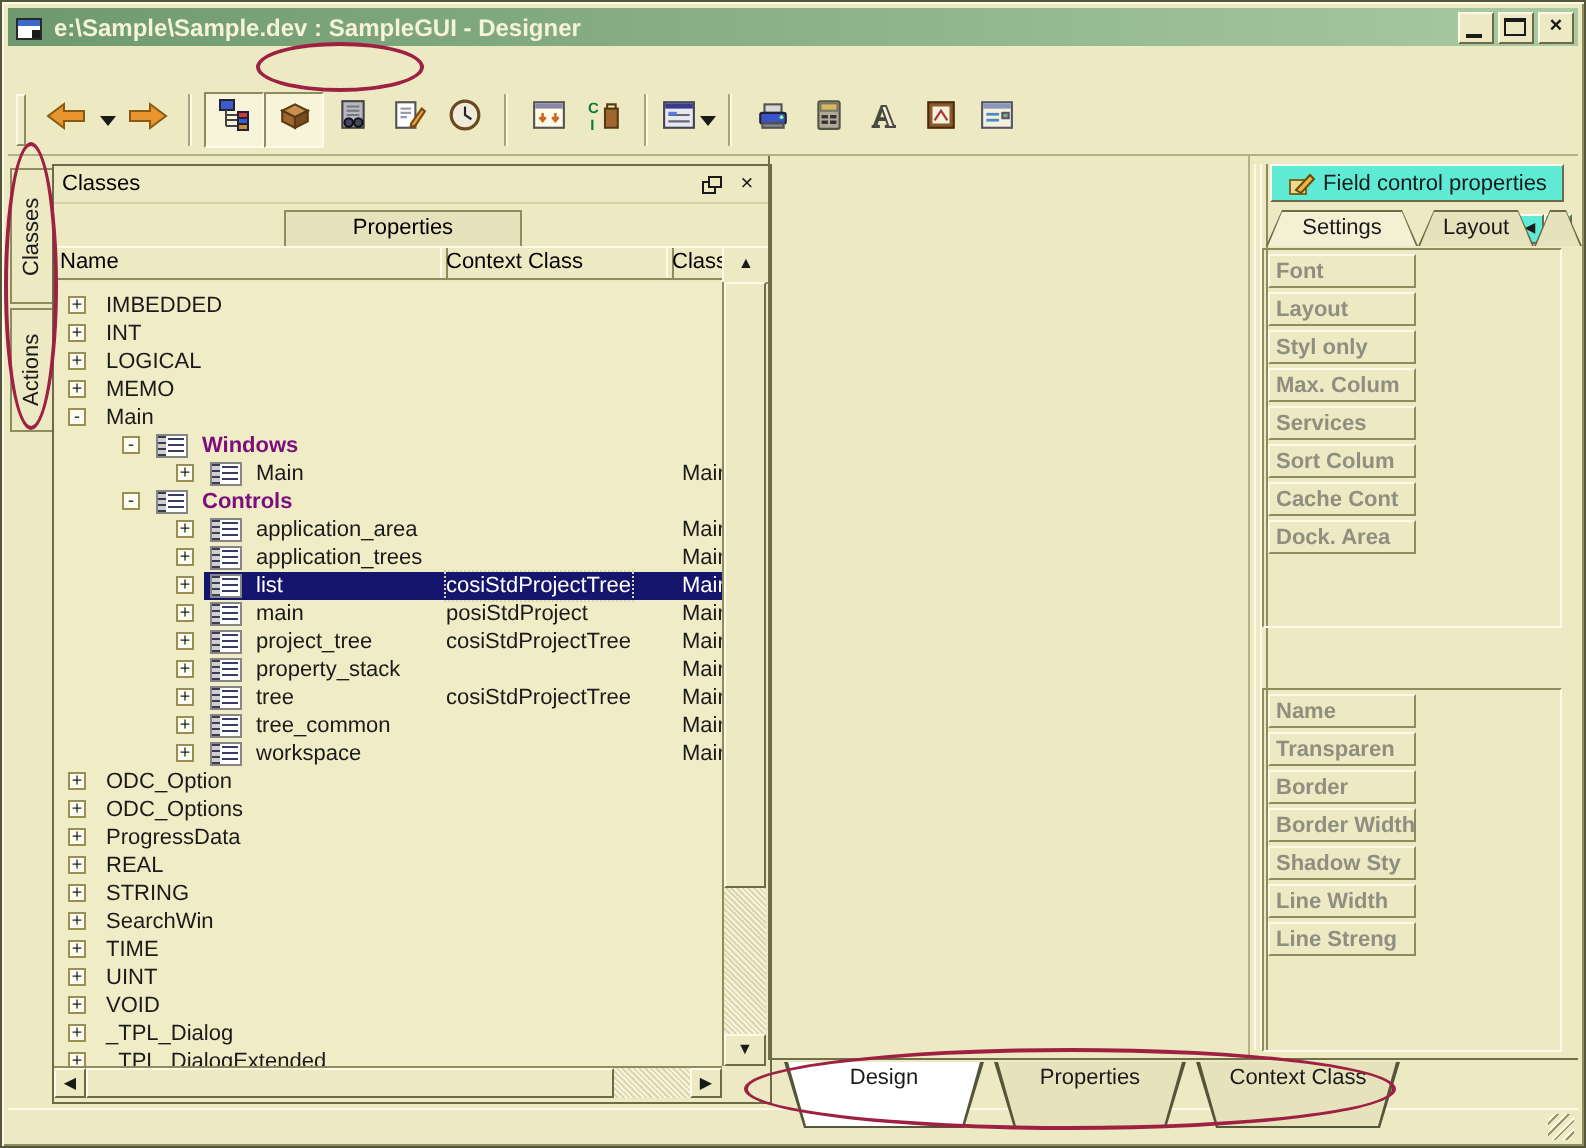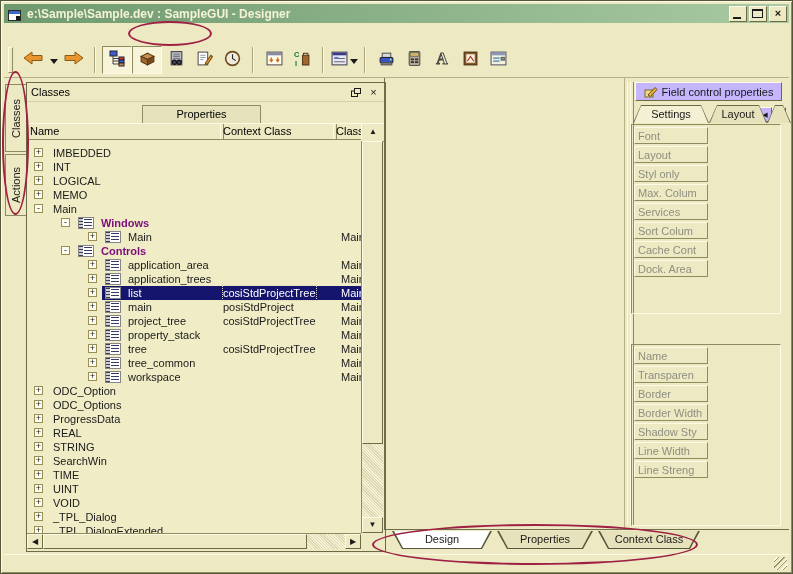--- a/index.html
+++ b/index.html
@@ -58,35 +58,35 @@
   .vdown{left:0;right:0;bottom:0;height:16px;font-size:8px;line-height:14px;}
   .hscroll{position:absolute;left:0;top:450px;width:334px;height:16px;background:repeating-linear-gradient(45deg,#f6f3d8 0 1px,#dcd7ae 1px 2px);border-top:1px solid #8c8c5e;box-sizing:border-box;}
   .hleft{left:0;top:0;bottom:0;width:16px;font-size:8px;line-height:13px;}
   .hright{right:0;top:0;bottom:0;width:16px;font-size:8px;line-height:13px;}
   .hthumb{position:absolute;left:16px;top:0;bottom:0;width:264px;background:#ece9c3;border:1px solid;border-color:#fdfae6 #6b6b47 #6b6b47 #fdfae6;box-sizing:border-box;}
   
   .main-right{position:absolute;left:380px;right:0;top:0;height:452px;border-left:1px solid #6f6f4a;border-bottom:1px solid #6f6f4a;box-sizing:border-box;}
   .right-panel{position:absolute;right:0;top:0;bottom:0;width:164px;border-left:1px solid #b5b088;}
   .rp-grip{position:absolute;left:2px;top:4px;bottom:4px;width:2px;border-left:1px solid #fdfae6;border-right:1px solid #8c8c5e;}
   .rp-grip2{left:5px;}
-  .raised{background:#c4b5fd;border:1px solid;border-color:#fdfae6 #6b6b47 #6b6b47 #fdfae6;box-sizing:border-box;}
+  .raised{background:#5eead4;border:1px solid;border-color:#fdfae6 #6b6b47 #6b6b47 #fdfae6;box-sizing:border-box;}
   .fcp-btn{position:absolute;left:10px;top:4px;width:147px;height:19px;display:flex;align-items:center;justify-content:center;gap:4px;font-size:11px;color:#1a1a1a;}
   .rp-tabs{position:absolute;left:8px;top:27px;right:2px;height:19px;}
   .rptab{position:absolute;top:0;height:18px;font-size:11px;text-align:center;line-height:18px;color:#1a1a1a;}
   .rptab .shape{position:absolute;inset:0;clip-path:polygon(8px 0,calc(100% - 8px) 0,100% 100%,0 100%);background:#6b6b47;}
   .rptab .shape i{position:absolute;inset:1px 1px 0 1px;clip-path:polygon(7px 0,calc(100% - 7px) 0,100% 100%,0 100%);background:#e6e2bc;}
   .rptab.active .shape i{background:#f3f0d4;}
   .rptab span{position:relative;z-index:2;}
   .rp-arrow{position:absolute;top:2px;width:14px;height:15px;font-size:7px;line-height:13px;text-align:center;color:#1a1a1a;}
   .group{position:absolute;left:6px;width:150px;border:1px solid;border-color:#8c8c5e #fdfae6 #fdfae6 #8c8c5e;box-sizing:border-box;}
-  .gbtn{display:block;margin:2px 0 1px 2px;width:74px;height:17px;font-size:11px;line-height:14px;color:#8f8f80;text-align:left;padding:1px 3px;background:#ece9c3;border:1px solid;border-color:#fdfae6 #8c8c5e #8c8c5e #fdfae6;white-space:nowrap;overflow:hidden;box-sizing:border-box;}
+  .gbtn{display:block;margin:2px 0 1px 2px;width:74px;height:17px;font-size:11px;line-height:14px;color:#8f8f80;text-align:left;padding:1px 3px;background:#ece9c3;border:1px solid;border-color:#fdfae6 #8c8c5e #8c8c5e #fdfae6;white-space:nowrap;overflow:hidden;box-sizing:border-box;font-weight:bold;}
   .edit-btn{position:absolute;left:2px;top:242px;width:158px;height:19px;display:flex;align-items:center;justify-content:center;gap:4px;font-size:11px;color:#1a1a1a;}
   
   .bottom-tabs{position:absolute;left:382px;top:453px;height:18px;display:flex;gap:5px;padding-left:6px;}
-  .btab{position:relative;height:18px;font-size:11px;text-align:center;line-height:16px;color:#1a1a1a;}
+  .btab{position:relative;height:33px;font-size:11px;text-align:center;line-height:16px;color:#1a1a1a;}
   .btab .shape{position:absolute;inset:0;clip-path:polygon(0 0,100% 0,calc(100% - 10px) 100%,10px 100%);background:#55553a;}
   .btab .shape i{position:absolute;inset:0 1px 1px 1px;clip-path:polygon(1px 0,calc(100% - 1px) 0,calc(100% - 10px) 100%,10px 100%);background:#e6e2bc;}
   .btab.active .shape i{background:#ffffff;}
   .btab span{position:relative;z-index:2;}
   
   .statusbar{position:absolute;left:3px;right:3px;top:553px;height:17px;border-top:1px solid #fdfae6;}
   .grip{position:absolute;right:2px;bottom:2px;width:13px;height:13px;background:repeating-linear-gradient(135deg,transparent 0 2px,#fdfae6 2px 3px,#9a9468 3px 4px);}
   
   .red-ellipse{position:absolute;border:2px solid #9e2043;border-radius:50%;pointer-events:none;z-index:50;background:transparent;}
   u{text-decoration:underline;}

